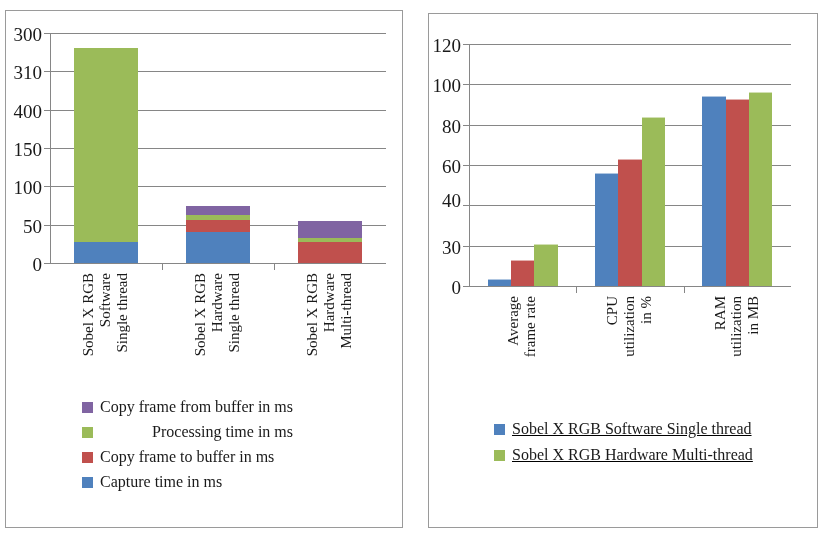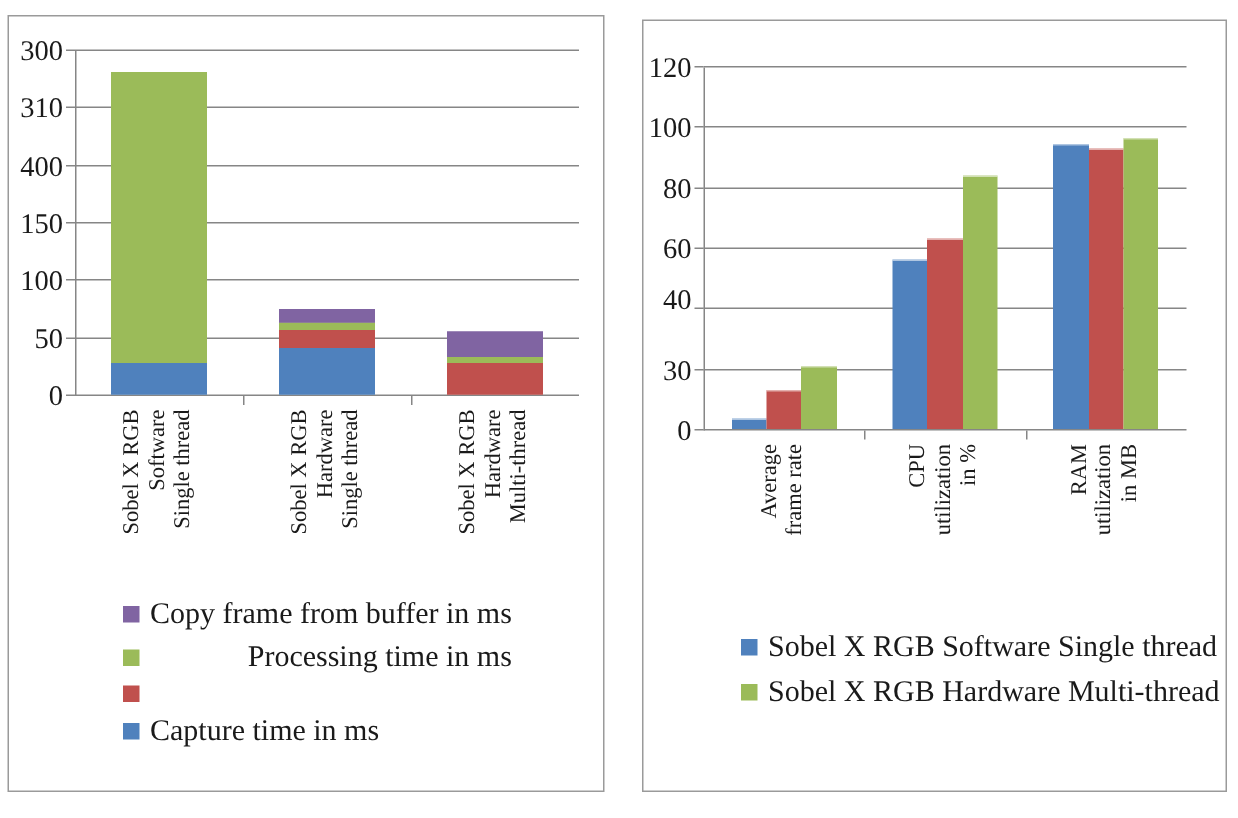--- a/index.html
+++ b/index.html
@@ -109,21 +109,21 @@
     margin-bottom: 7px;
   }
   .legend-swatch {
     width: 11px;
     height: 11px;
     margin-right: 7px;
     flex: 0 0 auto;
     box-sizing: border-box;
   }
   .legend-label {
-    font-size: 20px;
+    font-size: 16px;
     color: #1a1a1a;
     white-space: nowrap;
     line-height: 1;
   }
 </style>
 </head>
 <body>
 
 <div class="panel" id="panel-left">
 
@@ -202,20 +202,21 @@
         <div class="legend-row" style="margin-bottom: 9px;">
           <span class="legend-swatch" style="background: rgb(128, 100, 162);"></span>
           <span class="legend-label">Copy frame from buffer in ms</span>
         </div>
         <div class="legend-row" style="margin-bottom: 9px; justify-content: space-between;">
           <span class="legend-swatch" style="background: rgb(155, 187, 89);"></span>
           <span class="legend-label">Processing time in ms</span>
         </div>
         <div class="legend-row" style="margin-bottom: 9px;">
           <span class="legend-swatch" style="background: rgb(192, 80, 77);"></span>
+          <span class="legend-label">Copy frame to buffer in ms</span>
         </div>
         <div class="legend-row" style="margin-bottom: 9px;">
           <span class="legend-swatch" style="background: rgb(79, 129, 189);"></span>
           <span class="legend-label">Capture time in ms</span>
         </div>
       </div>
   </div>
 </div>
 
 <div class="panel" id="panel-right">
@@ -274,21 +275,21 @@
           <div class="cat-line">CPU</div>
           <div class="cat-line">utilization</div>
           <div class="cat-line">in %</div>
         </div>
         <div class="cat-group" style="left: 254.667px; top: 282px; width: 107.333px; height: 110px;">
           <div class="cat-line">RAM</div>
           <div class="cat-line">utilization</div>
           <div class="cat-line">in MB</div>
         </div>
       </div>
-    <div class="legend" id="right-legend" style="left:65px; top:407px;">
+    <div class="legend" id="right-legend" style="left:65px; top:407px;text-decoration:underline;">
         <div class="legend-row" style="margin-bottom: 10px;">
           <span class="legend-swatch" style="background: rgb(79, 129, 189);"></span>
           <span class="legend-label">Sobel X RGB Software Single thread</span>
         </div>
         <div class="legend-row" style="margin-bottom: 10px;">
           <span class="legend-swatch" style="background: rgb(155, 187, 89);"></span>
           <span class="legend-label">Sobel X RGB Hardware Multi-thread</span>
         </div>
       </div>
   </div>

